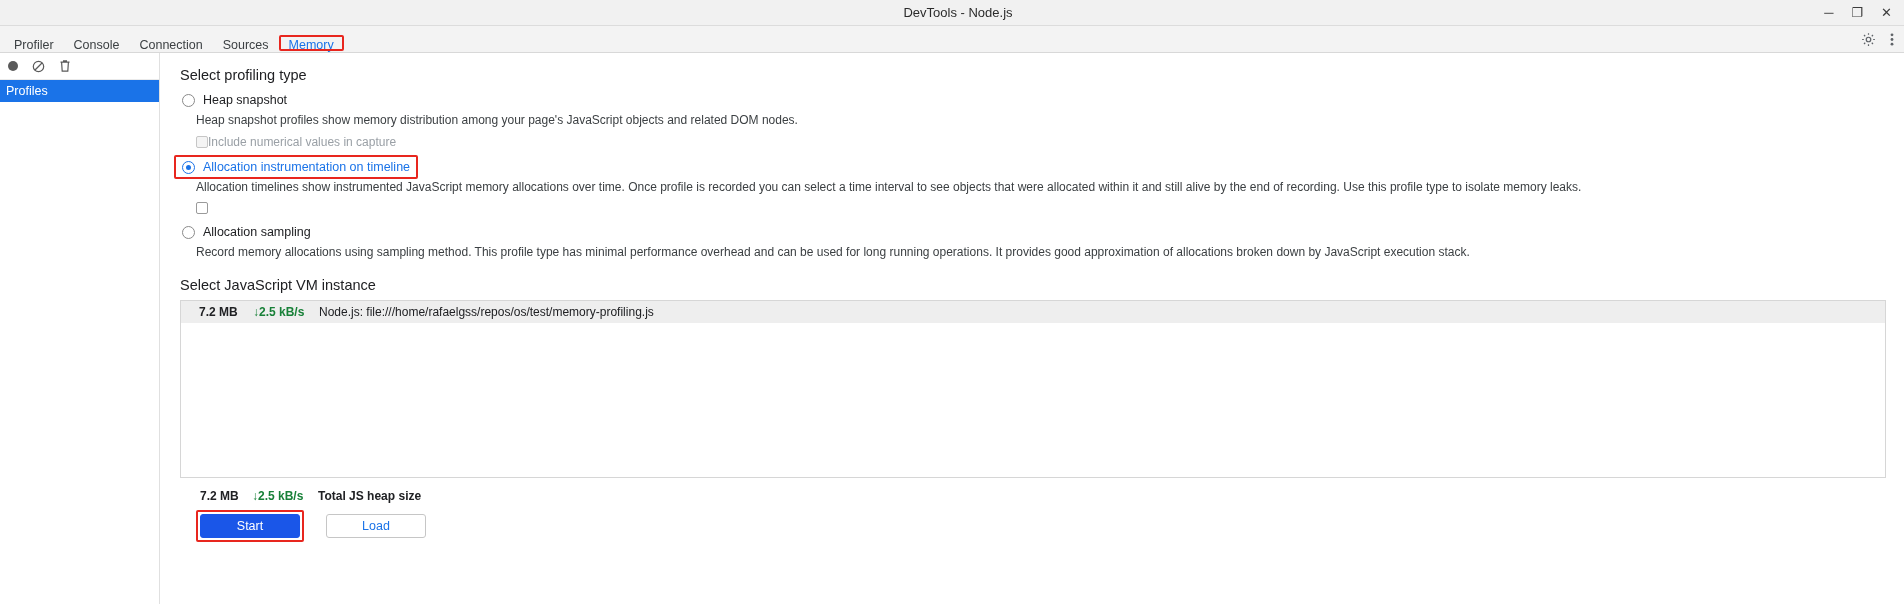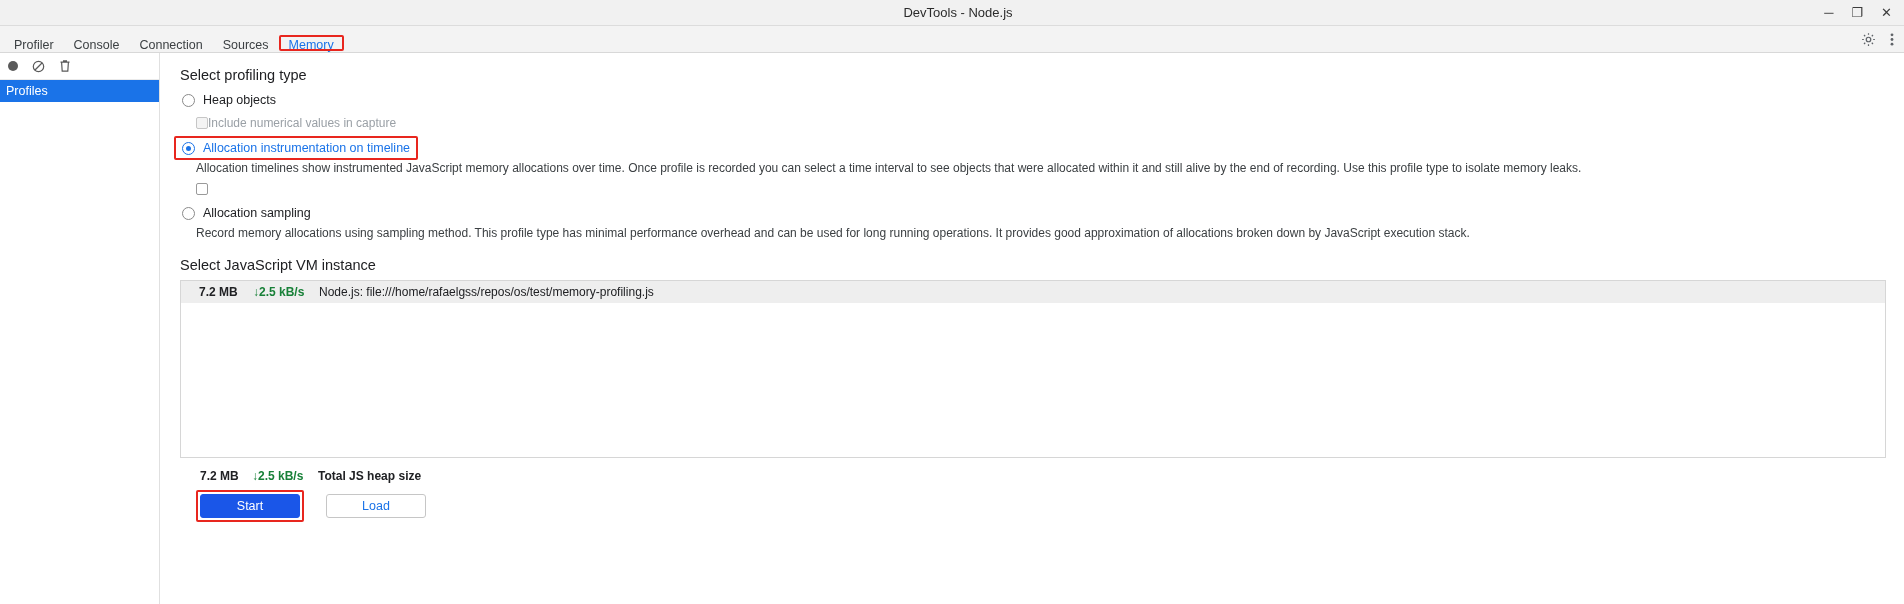--- a/index.html
+++ b/index.html
@@ -341,22 +341,23 @@
     </div>
   </div>
 
   <div class="main">
 
     <div class="section-title">Select profiling type</div>
 
     <div class="block">
       <div class="radio-row">
         <span class="radio"></span>
-        <span class="radio-label">Heap objects</span>
-      </div>
+        <span class="radio-label">Heap snapshot</span>
+      </div>
+      <div class="desc">Heap snapshot profiles show memory distribution among your page's JavaScript objects and related DOM nodes.</div>
       <div class="check-row">
         <span class="checkbox disabled"></span>
         <span class="check-label disabled">Include numerical values in capture</span>
       </div>
     </div>
 
     <div class="block">
       <div class="radio-row selected highlighted">
         <span class="radio checked"></span>
         <span class="radio-label">Allocation instrumentation on timeline</span>

